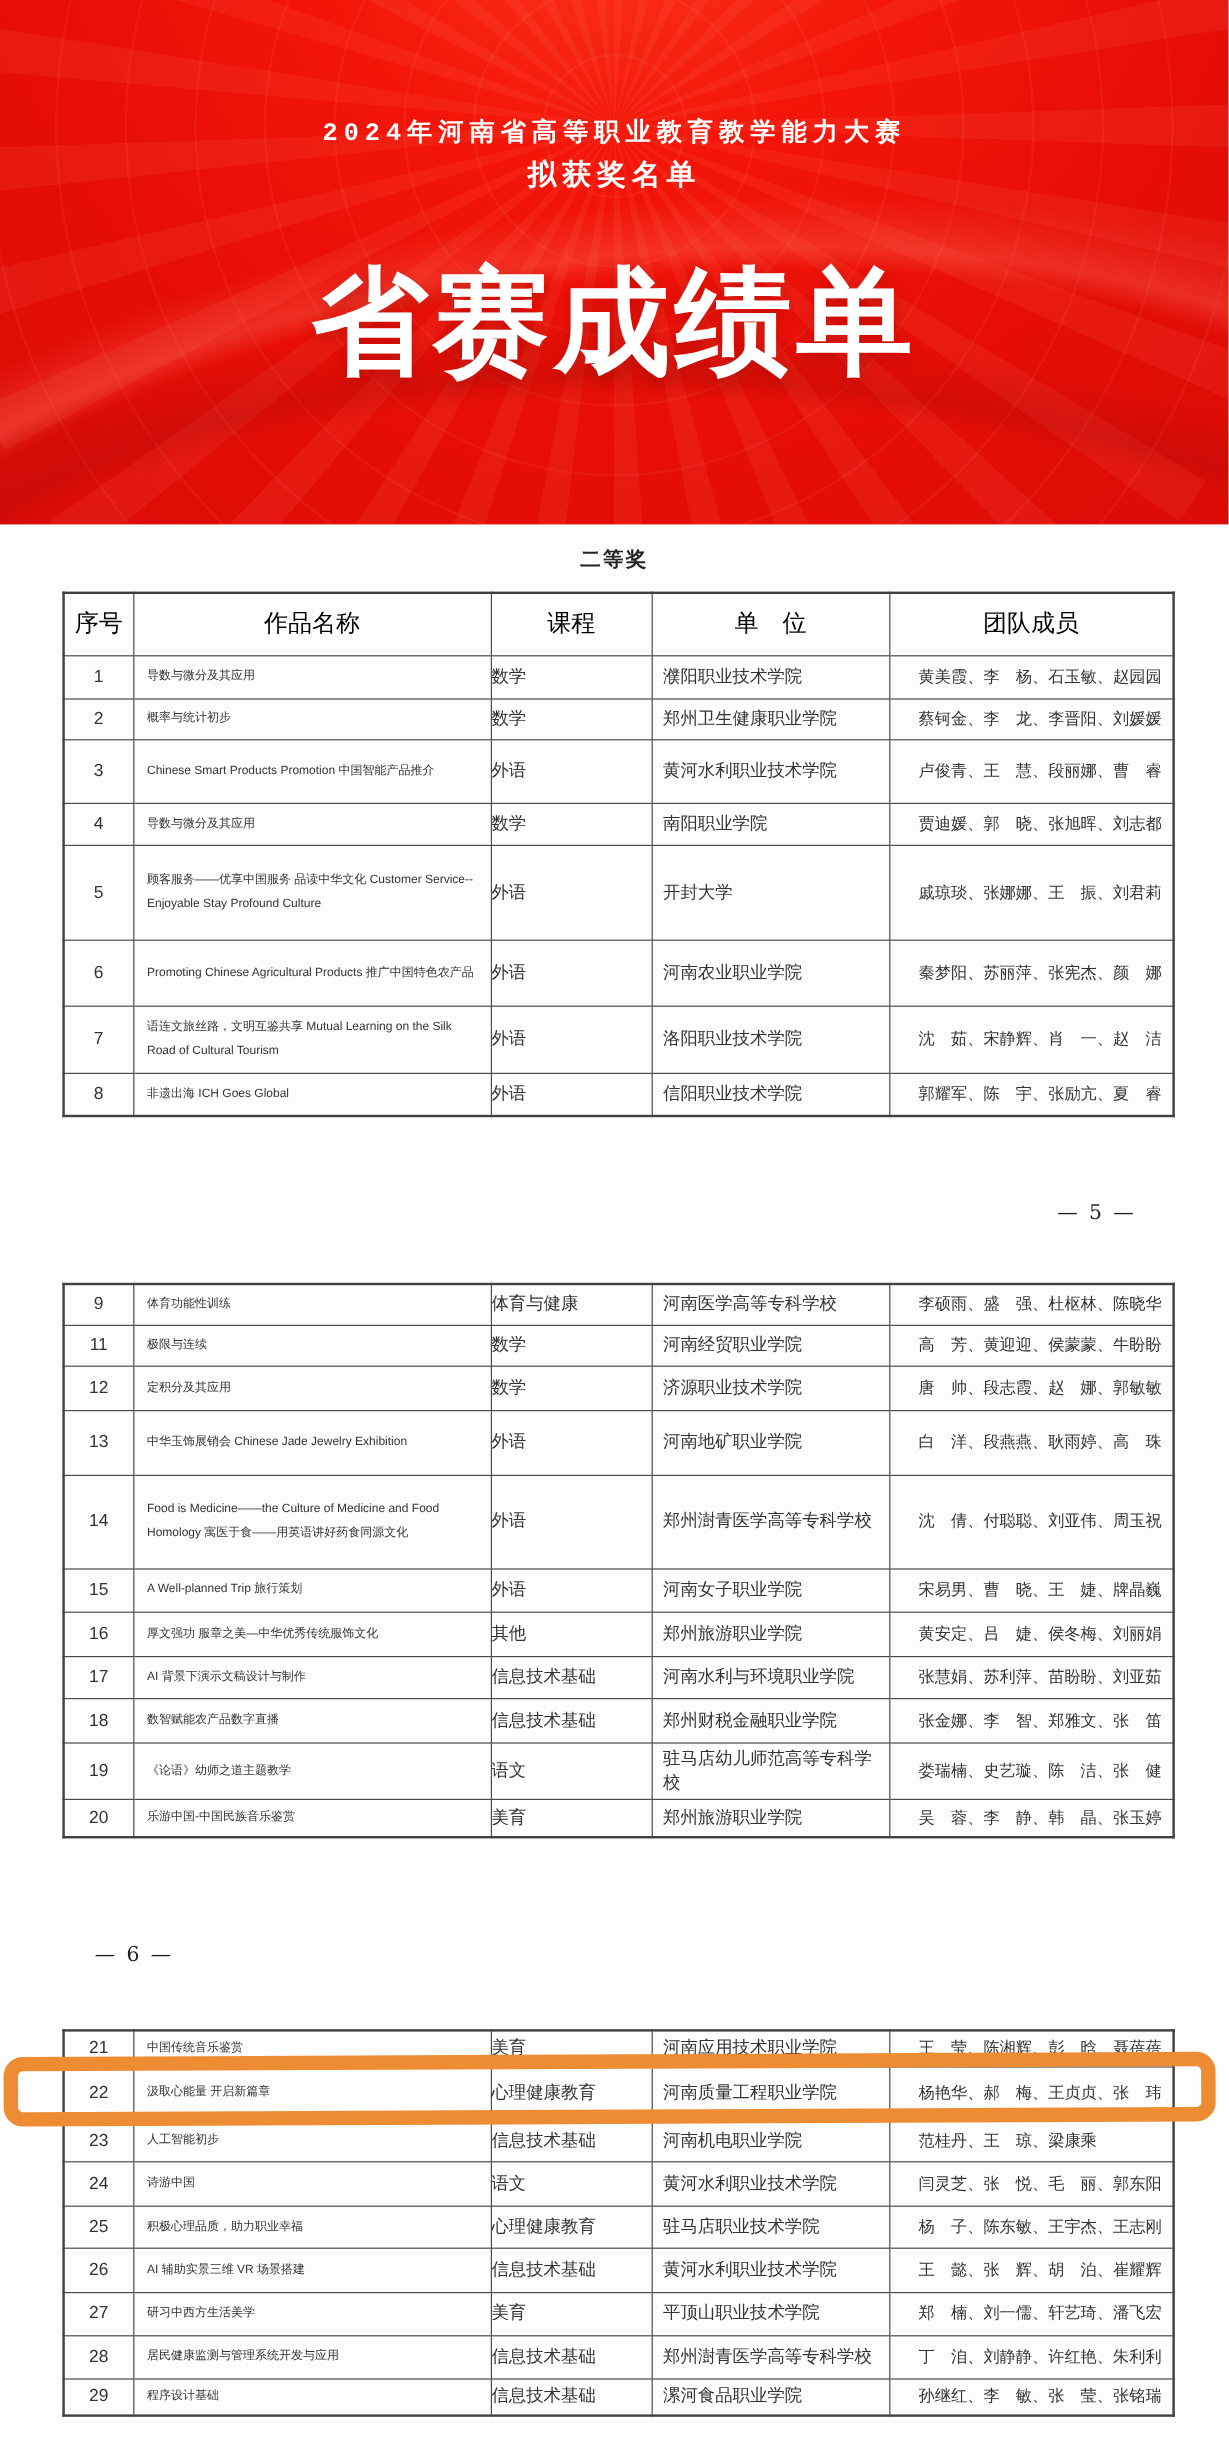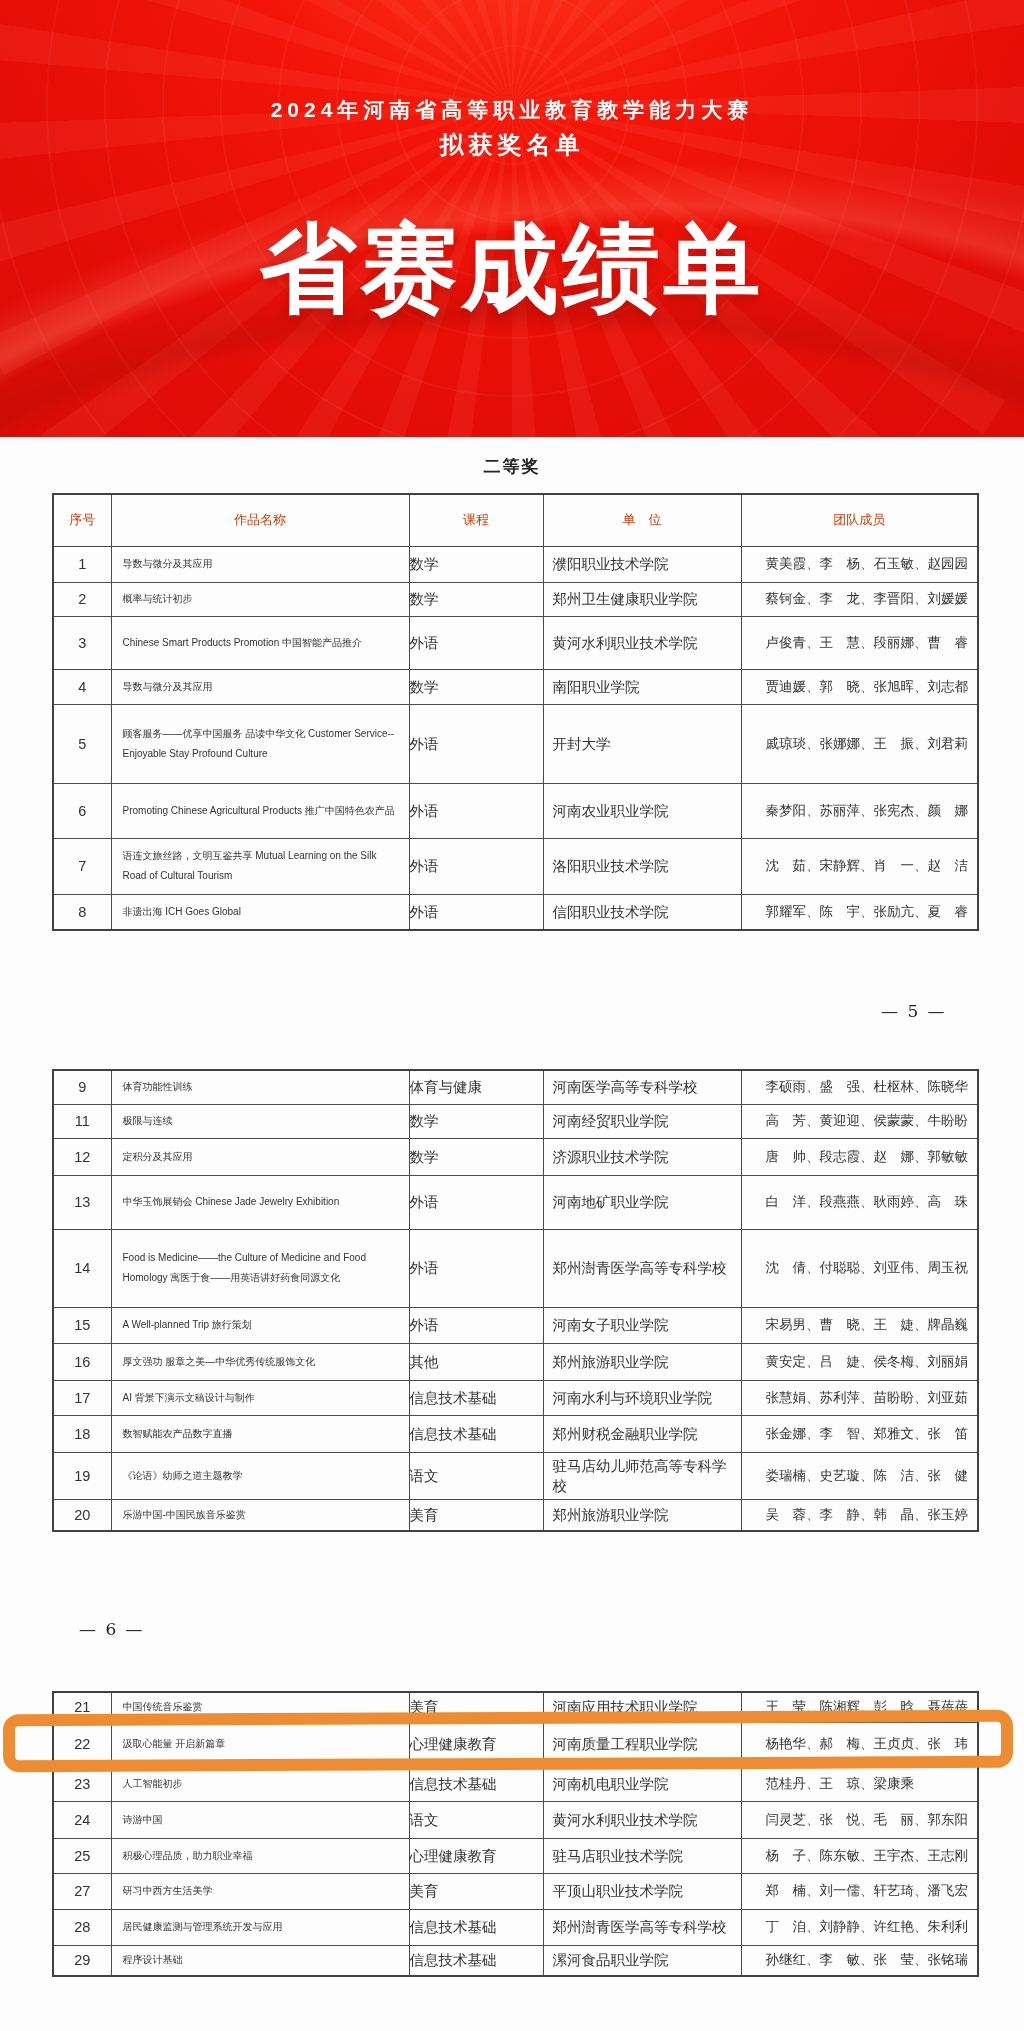--- a/index.html
+++ b/index.html
@@ -30,21 +30,21 @@
     position:absolute;left:-380px;top:150px;width:1800px;height:860px;border-radius:50%;
     background:radial-gradient(ellipse at center, rgba(255,255,255,0) 57%, rgba(255,120,100,.30) 60%, rgba(255,120,100,0) 67%);
     transform:rotate(-7deg);
   }
   .swoosh-b{
     position:absolute;left:-300px;top:260px;width:1900px;height:900px;border-radius:50%;
     background:radial-gradient(ellipse at center, rgba(0,0,0,0) 58%, rgba(150,10,5,.22) 61%, rgba(150,10,5,0) 68%);
     transform:rotate(6deg);
   }
   .sub1,.sub2{
-    position:absolute;left:0;width:100%;text-align:center;color:#fff;font-weight:bold;
+    position:absolute;left:0;width:100%;text-align:center;color:#fff;font-weight:bold;font-family:Liberation Mono, monospace;
   }
   .sub1{top:96px;font-size:21px;letter-spacing:5px;}
   .sub2{top:129px;font-size:24px;letter-spacing:5px;}
   .big-title{
     position:absolute;left:0;top:216px;width:100%;text-align:center;color:#ffffff;
     font-size:97px;font-weight:bold;letter-spacing:4px;line-height:1.1;
     text-shadow:0 5px 12px rgba(140,10,5,.38);
   }
   
   .award-label{
@@ -53,21 +53,21 @@
   }
   
   .grid{
     position:absolute;left:52px;width:925px;border-collapse:collapse;table-layout:fixed;
     font-size:14.5px;color:#333;border:2px solid #404040;
   }
   .grid th,.grid td{
     border:1px solid #4c4c4c;vertical-align:middle;line-height:20px;
     padding:3px 8px 3px 11px;word-break:break-word;
   }
-  .grid th{font-weight:normal;text-align:center;font-size:13px;color:#c2410c;padding:0 2px;}
+  .grid th{font-weight:normal;text-align:center;font-size:20px;color:#000000;padding:0 2px;}
   .t1{top:493px;}
   .t2{top:1069px;}
   .t3{top:1691px;}
   .t1 thead tr{height:52px;}
   td.c-no{text-align:center;padding:3px 2px;}
   td.c-work{font-size:10px;}
   td.c-course{padding-left:0;}
   td.c-unit{padding-left:9px;}
   td.c-team{font-size:13.5px;white-space:nowrap;padding:3px 4px 3px 24px;overflow:hidden;}
   
@@ -308,20 +308,27 @@
           <td class="c-unit">黄河水利职业技术学院</td>
           <td class="c-team">闫灵芝、张　悦、毛　丽、郭东阳</td>
         </tr>
         <tr style="height: 35px;">
           <td class="c-no">25</td>
           <td class="c-work">积极心理品质，助力职业幸福</td>
           <td class="c-course">心理健康教育</td>
           <td class="c-unit">驻马店职业技术学院</td>
           <td class="c-team">杨　子、陈东敏、王宇杰、王志刚</td>
         </tr>
+        <tr style="height: 37px;">
+          <td class="c-no">26</td>
+          <td class="c-work">AI 辅助实景三维 VR 场景搭建</td>
+          <td class="c-course">信息技术基础</td>
+          <td class="c-unit">黄河水利职业技术学院</td>
+          <td class="c-team">王　懿、张　辉、胡　泊、崔耀辉</td>
+        </tr>
         <tr style="height: 36px;">
           <td class="c-no">27</td>
           <td class="c-work">研习中西方生活美学</td>
           <td class="c-course">美育</td>
           <td class="c-unit">平顶山职业技术学院</td>
           <td class="c-team">郑　楠、刘一儒、轩艺琦、潘飞宏</td>
         </tr>
         <tr style="height: 36px; margin-top: 32px;">
           <td class="c-no">28</td>
           <td class="c-work">居民健康监测与管理系统开发与应用</td>

